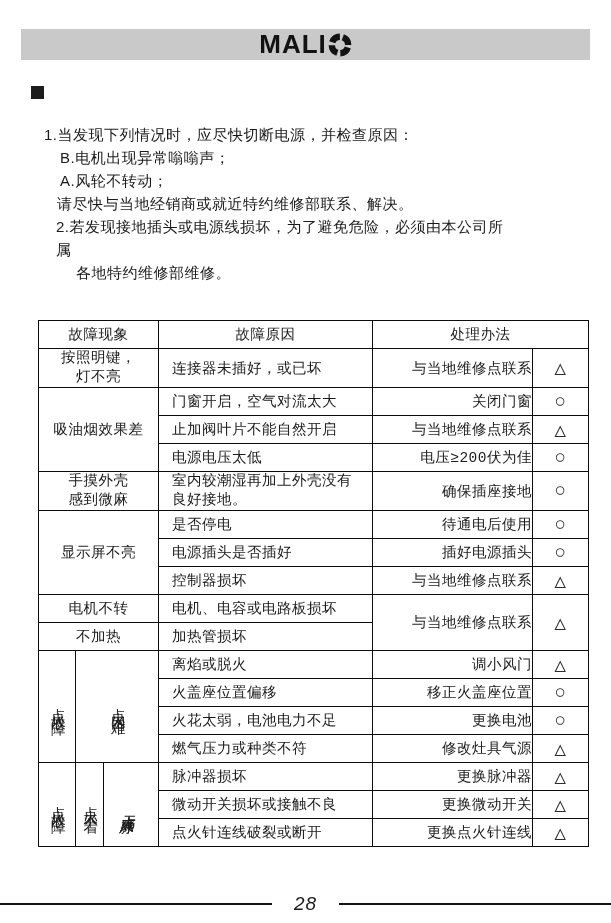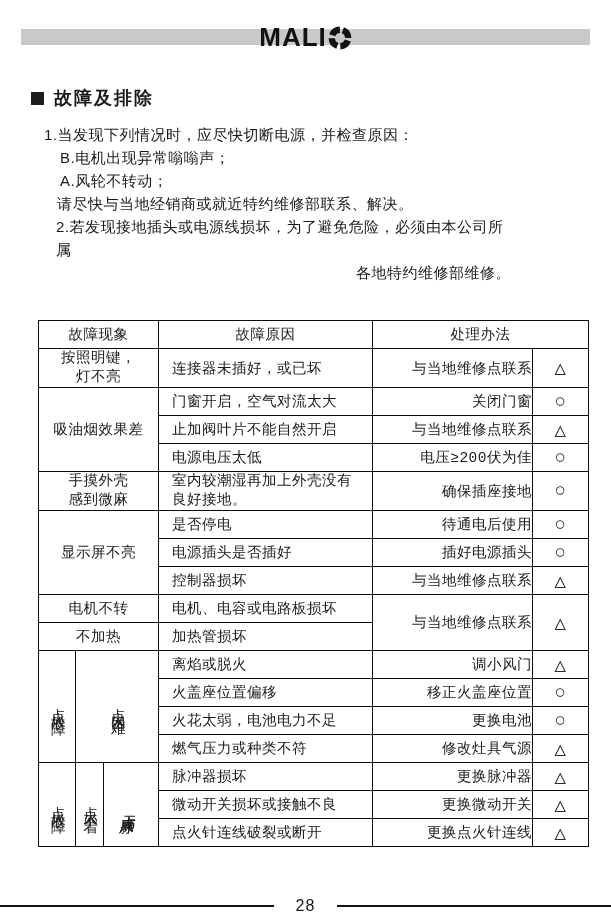--- a/index.html
+++ b/index.html
@@ -9,21 +9,21 @@
     background: #ffffff;
     color: #1a1a1a;
     font-family: "Liberation Sans", sans-serif;
     overflow: hidden;
   }
 
   
   .banner {
     position: absolute;
     left: 21px; top: 29px;
-    width: 569px; height: 16px;
+    width: 569px; height: 31px;
     background: #c9c9c9;
     display: flex; align-items: center; justify-content: center;
   }
   .logo {
     display: flex; align-items: center;
     font-weight: 900;
     font-size: 26px;
     letter-spacing: 1px;
     color: #121212;
   }
@@ -50,21 +50,21 @@
     left: 0; top: 123px;
     width: 511px;
     font-size: 15px;
     line-height: 23px;
     letter-spacing: 0.5px;
   }
   .intro .l1  { margin-left: 44px; }
   .intro .li  { margin-left: 60px; }
   .intro .lc  { margin-left: 57px; }
   .intro .l2  { margin-left: 56px; }
-  .intro .l2b { margin-left: 76px; text-align: right; }
+  .intro .l2b { margin-left: 76px; }
 
   
   table.trouble {
     position: absolute;
     left: 38px; top: 320px;
     width: 550px;
     border-collapse: collapse;
     table-layout: fixed;
     font-size: 14.5px;
     color: #1a1a1a;
@@ -101,40 +101,40 @@
   
   .footer {
     position: absolute;
     left: 0; bottom: 8px;
     width: 611px;
     display: flex; align-items: center;
   }
   .footer .rule { flex: 1; height: 2px; background: #131313; }
   .page-num {
     margin: 0 22px;
-    font-size: 16px;
+    font-size: 19px;
+    font-style: italic;
     letter-spacing: 1px;
     color: #1a1a1a;
   }
 </style>
 </head>
 <body>
 
 <div class="banner">
   <div class="logo">
     <span>MALI</span>
     <svg width="24" height="24" viewBox="0 0 24 24" aria-hidden="true">
       <circle cx="12" cy="12" r="8.2" fill="none" stroke="#121212" stroke-width="6.4" stroke-dasharray="9.9 3.0" transform="rotate(18 12 12)"></circle>
     </svg>
   </div>
 </div>
 
 <div class="section-heading">
   <span class="section-marker"></span>
-  <span>故障及排除</span>
 </div>
 
 <div class="intro">
   <div class="l1">1.当发现下列情况时，应尽快切断电源，并检查原因：</div>
   <div class="li">B.电机出现异常嗡嗡声；</div>
   <div class="li">A.风轮不转动；</div>
   <div class="lc">请尽快与当地经销商或就近特约维修部联系、解决。</div>
   <div class="l2">2.若发现接地插头或电源线损坏，为了避免危险，必须由本公司所属</div>
   <div class="l2b">各地特约维修部维修。</div>
 </div>

